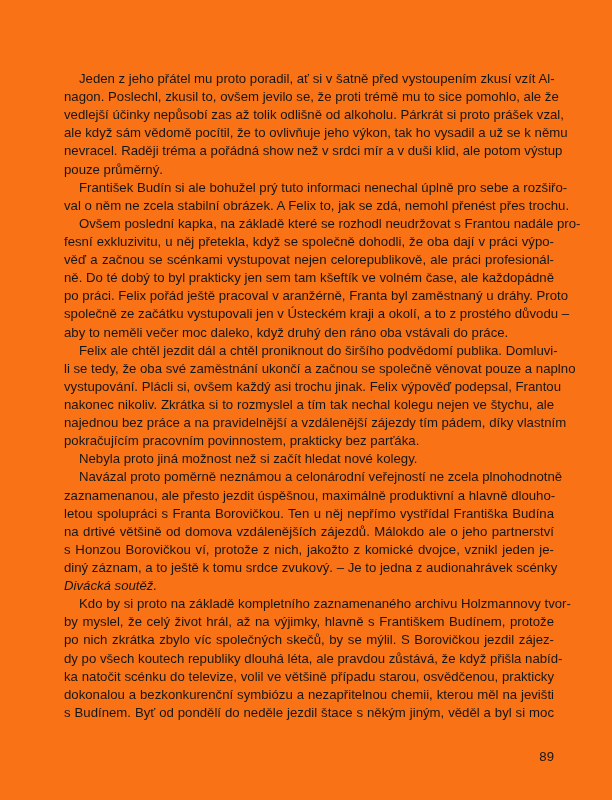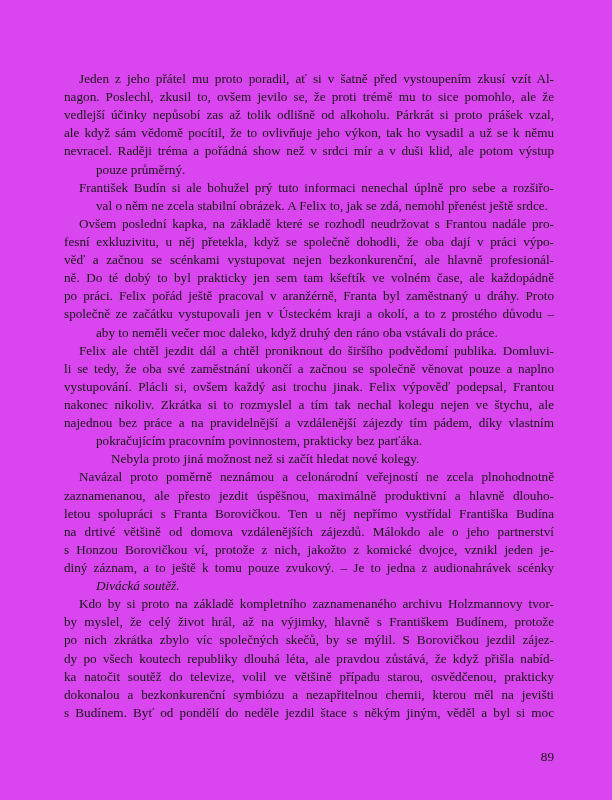--- a/index.html
+++ b/index.html
@@ -4,23 +4,23 @@
 <style>
   html, body {
     margin: 0;
     padding: 0;
     background: #ffffff;
   }
   .page {
     position: relative;
     width: 612px;
     height: 800px;
-    background: #d946ef;
+    background: #f97316;
     overflow: hidden;
-    font-family: Liberation Serif, serif;
+    font-family: Liberation Sans, sans-serif;
     color: #161616;
   }
   .text-block {
     position: absolute;
     left: 64px;
     top: 70px;
     width: 490px;
     font-size: 13.2px;
   }
   .paragraph {
@@ -33,21 +33,20 @@
     height: 18.12px;
     overflow: visible;
   }
   .line.justify {
     text-align: justify;
     text-align-last: justify;
   }
   .line.align-left {
     text-align: left;
     text-align-last: left;
-    margin-left: 32px;
   }
   .line.indent {
     padding-left: 15px;
   }
   .line.italic {
     font-style: italic;
   }
   .page-number {
     position: absolute;
     top: 749px;
@@ -66,26 +65,26 @@
       <div class="paragraph">
         <div class="line indent justify">Jeden z jeho přátel mu proto poradil, ať si v šatně před vystoupením zkusí vzít Al-</div>
         <div class="line justify">nagon. Poslechl, zkusil to, ovšem jevilo se, že proti trémě mu to sice pomohlo, ale že</div>
         <div class="line justify">vedlejší účinky nepůsobí zas až tolik odlišně od alkoholu. Párkrát si proto prášek vzal,</div>
         <div class="line justify">ale když sám vědomě pocítil, že to ovlivňuje jeho výkon, tak ho vysadil a už se k němu</div>
         <div class="line justify">nevracel. Raději tréma a pořádná show než v srdci mír a v duši klid, ale potom výstup</div>
         <div class="line align-left">pouze průměrný.</div>
       </div>
       <div class="paragraph">
         <div class="line indent justify">František Budín si ale bohužel prý tuto informaci nenechal úplně pro sebe a rozšiřo-</div>
-        <div class="line align-left">val o něm ne zcela stabilní obrázek. A Felix to, jak se zdá, nemohl přenést ještě srdce.</div>
+        <div class="line align-left">val o něm ne zcela stabilní obrázek. A Felix to, jak se zdá, nemohl přenést přes trochu.</div>
       </div>
       <div class="paragraph">
         <div class="line indent justify">Ovšem poslední kapka, na základě které se rozhodl neudržovat s Frantou nadále pro-</div>
         <div class="line justify">fesní exkluzivitu, u něj přetekla, když se společně dohodli, že oba dají v práci výpo-</div>
-        <div class="line justify">věď a začnou se scénkami vystupovat nejen bezkonkurenční, ale hlavně profesionál-</div>
+        <div class="line justify">věď a začnou se scénkami vystupovat nejen celorepublikově, ale práci profesionál-</div>
         <div class="line justify">ně. Do té dobý to byl prakticky jen sem tam kšeftík ve volném čase, ale každopádně</div>
         <div class="line justify">po práci. Felix pořád ještě pracoval v aranžérně, Franta byl zaměstnaný u dráhy. Proto</div>
         <div class="line justify">společně ze začátku vystupovali jen v Ústeckém kraji a okolí, a to z prostého důvodu –</div>
         <div class="line align-left">aby to neměli večer moc daleko, když druhý den ráno oba vstávali do práce.</div>
       </div>
       <div class="paragraph">
         <div class="line indent justify">Felix ale chtěl jezdit dál a chtěl proniknout do širšího podvědomí publika. Domluvi-</div>
         <div class="line justify">li se tedy, že oba své zaměstnání ukončí a začnou se společně věnovat pouze a naplno</div>
         <div class="line justify">vystupování. Plácli si, ovšem každý asi trochu jinak. Felix výpověď podepsal, Frantou</div>
         <div class="line justify">nakonec nikoliv. Zkrátka si to rozmyslel a tím tak nechal kolegu nejen ve štychu, ale</div>
@@ -94,27 +93,27 @@
       </div>
       <div class="paragraph">
         <div class="line indent align-left">Nebyla proto jiná možnost než si začít hledat nové kolegy.</div>
       </div>
       <div class="paragraph">
         <div class="line indent justify">Navázal proto poměrně neznámou a celonárodní veřejností ne zcela plnohodnotně</div>
         <div class="line justify">zaznamenanou, ale přesto jezdit úspěšnou, maximálně produktivní a hlavně dlouho-</div>
         <div class="line justify">letou spolupráci s Franta Borovičkou. Ten u něj nepřímo vystřídal Františka Budína</div>
         <div class="line justify">na drtivé většině od domova vzdálenějších zájezdů. Málokdo ale o jeho partnerství</div>
         <div class="line justify">s Honzou Borovičkou ví, protože z nich, jakožto z komické dvojce, vznikl jeden je-</div>
-        <div class="line justify">diný záznam, a to ještě k tomu pouze zvukový. – Je to jedna z audionahrávek scénky</div>
+        <div class="line justify">diný záznam, a to ještě k tomu srdce zvukový. – Je to jedna z audionahrávek scénky</div>
         <div class="line align-left italic">Divácká soutěž.</div>
       </div>
       <div class="paragraph">
         <div class="line indent justify">Kdo by si proto na základě kompletního zaznamenaného archivu Holzmannovy tvor-</div>
         <div class="line justify">by myslel, že celý život hrál, až na výjimky, hlavně s Františkem Budínem, protože</div>
         <div class="line justify">po nich zkrátka zbylo víc společných skečů, by se mýlil. S Borovičkou jezdil zájez-</div>
         <div class="line justify">dy po všech koutech republiky dlouhá léta, ale pravdou zůstává, že když přišla nabíd-</div>
-        <div class="line justify">ka natočit soutěž do televize, volil ve většině případu starou, osvědčenou, prakticky</div>
+        <div class="line justify">ka natočit scénku do televize, volil ve většině případu starou, osvědčenou, prakticky</div>
         <div class="line justify">dokonalou a bezkonkurenční symbiózu a nezapřitelnou chemii, kterou měl na jevišti</div>
         <div class="line justify">s Budínem. Byť od pondělí do neděle jezdil štace s někým jiným, věděl a byl si moc</div>
       </div>
     </div>
   <div class="page-number">89</div>
 </div>
 
 </body></html>

